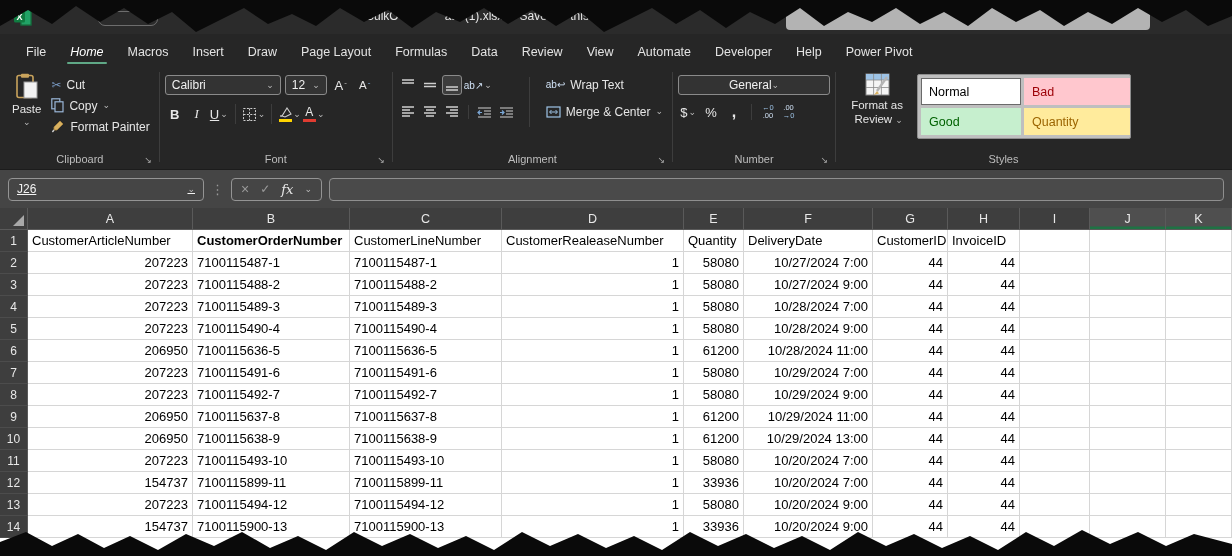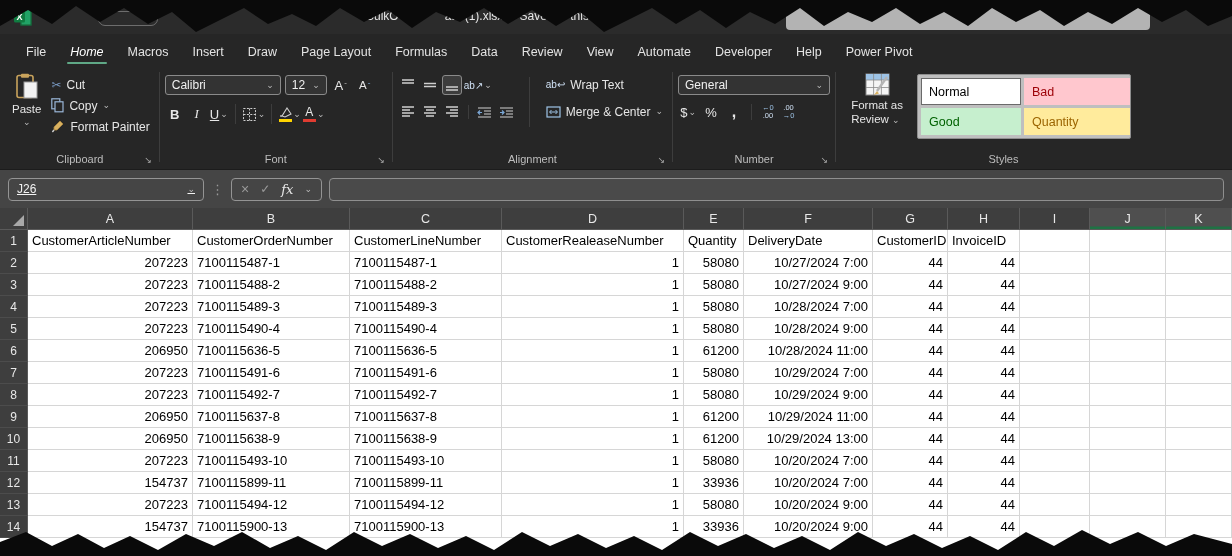--- a/index.html
+++ b/index.html
@@ -26,21 +26,21 @@
   
   .ribbon{position:absolute;top:66px;left:0;width:100%;height:104px;background:#262626;border-bottom:1px solid #1c1c1c;
           display:flex;align-items:stretch;padding:3px 6px;box-sizing:border-box;color:#e6e6e6;}
   .grp{position:relative;display:flex;flex-direction:column;padding-bottom:16px;}
   .grp-label{position:absolute;bottom:1px;left:0;right:0;text-align:center;font-size:11px;color:#bdbdbd;}
   .launcher{position:absolute;bottom:1px;right:2px;font-size:9px;color:#a8a8a8;cursor:pointer;}
   .vsep{width:1px;background:#3d3d3d;margin:3px 5px 4px 5px;}
   .vsep-lite{width:1px;background:#3d3d3d;margin:2px 4px;height:20px;align-self:center;}
 
   .bigbtn{display:flex;flex-direction:column;align-items:center;justify-content:flex-start;gap:2px;padding:4px 6px 2px 6px;border-radius:3px;cursor:pointer;}
-  .bigbtn .blabel{font-size:11.5px;color:#e6e6e6;text-align:left;line-height:1.25;}
+  .bigbtn .blabel{font-size:11.5px;color:#e6e6e6;text-align:right;line-height:1.25;}
   .chev{font-size:9px;color:#bdbdbd;line-height:1;}
   .smallrow{display:flex;align-items:center;gap:5px;height:19px;padding:0 4px;border-radius:3px;font-size:12px;cursor:pointer;white-space:nowrap;}
   .colstack{display:flex;flex-direction:column;justify-content:flex-start;gap:2px;padding-top:6px;}
 
   .selectbox{display:flex;align-items:center;justify-content:space-between;background:#333;border:1px solid #8a8a8a;border-radius:3px;
              height:20px;padding:0 6px;font-size:12px;color:#f0f0f0;cursor:pointer;box-sizing:border-box;}
   .fontrow{display:flex;align-items:center;gap:4px;margin-top:6px;}
   .fontrow2{display:flex;align-items:center;gap:2px;margin-top:7px;}
   .ibtn{display:flex;align-items:center;justify-content:center;min-width:20px;height:20px;border-radius:3px;cursor:pointer;gap:1px;}
   .ibtn.sel{border:1px solid #8a8a8a;background:#3d3d3d;box-sizing:border-box;}
@@ -315,21 +315,21 @@
         </div>
       </div>
       <span class="grp-label">Alignment</span>
       <span class="launcher">↘</span>
     </div>
 
     <div class="vsep"></div>
 
     <div class="grp" style="width:152px;">
       <div class="fontrow">
-        <div class="selectbox" style="width:161px;">
+        <div class="selectbox" style="width:161px;justify-content:center;">
           <span>General</span>
           <span class="chev">⌄</span>
         </div>
       </div>
       <div class="fontrow2" style="gap:3px;">
         <div class="ibtn">
             <span style="font-size:13px;">$</span>
             <span class="chev">⌄</span>
           </div>
         <div class="ibtn">
@@ -405,21 +405,21 @@
         <div class="colh" style="width: 75px;">G</div>
         <div class="colh" style="width: 72px;">H</div>
         <div class="colh" style="width: 70px;">I</div>
         <div class="colh selcol" style="width: 76px;">J</div>
         <div class="colh selcol" style="width: 66px;">K</div>
       </div>
     <div>
         <div class="grow">
           <div class="rowh" style="width: 28px;">1</div>
           <div class="cell al" style="width: 165px;">CustomerArticleNumber</div>
-          <div class="cell al" style="width: 157px;">CustomerOrderNumber</div>
+          <div class="cell al" style="width: 157px; font-weight: bold;">CustomerOrderNumber</div>
           <div class="cell al" style="width: 152px;">CustomerLineNumber</div>
           <div class="cell al" style="width: 182px;">CustomerRealeaseNumber</div>
           <div class="cell al" style="width: 60px;">Quantity</div>
           <div class="cell al" style="width: 129px;">DeliveryDate</div>
           <div class="cell al" style="width: 75px;">CustomerID</div>
           <div class="cell al" style="width: 72px;">InvoiceID</div>
           <div class="cell al" style="width: 70px;"></div>
           <div class="cell al" style="width: 76px;"></div>
           <div class="cell al" style="width: 66px;"></div>
         </div>

